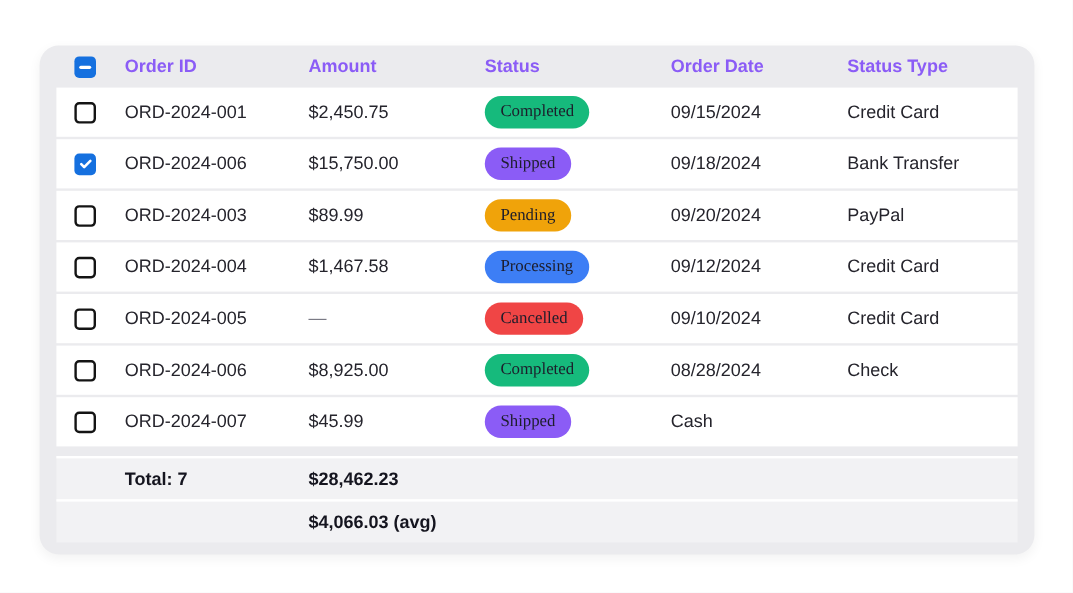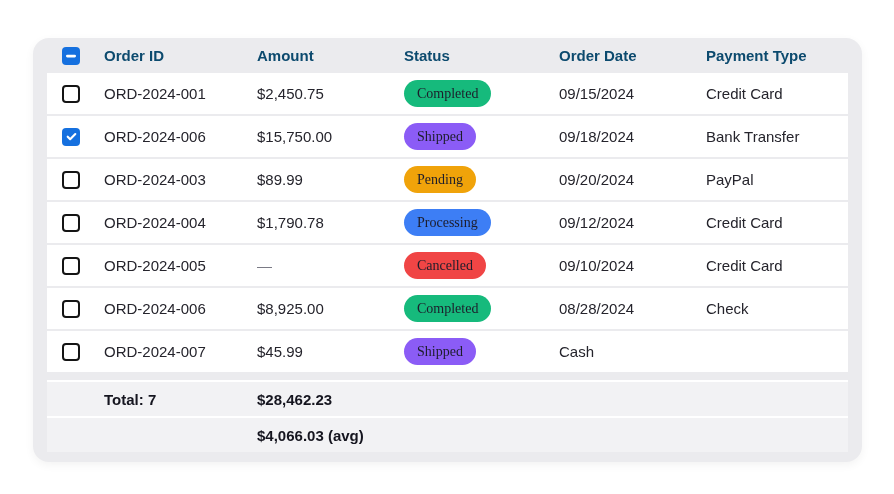--- a/index.html
+++ b/index.html
@@ -16,21 +16,21 @@
     padding:0 14px; box-shadow:0 3px 10px rgba(0,0,0,0.05);
   }
   .flex-row { display:flex; align-items:center; }
   .cell-check { width:57px; padding-left:15px; flex:none; display:flex; align-items:center; }
   .col-id      { width:153px; flex:none; }
   .col-amount  { width:147px; flex:none; }
   .col-status  { width:155px; flex:none; }
   .col-date    { width:147px; flex:none; }
   .col-payment { flex:1; }
   .header-row {
-    height:35px; font-weight:700; font-size:15px; color:#0c4a6e;
+    height:35px; font-weight:700; font-size:15px; color:#8b5cf6;
   }
   .data-row {
     height:41px; background:#ffffff; margin-bottom:2px;
     font-size:15px; color:#25242c;justify-content:space-between;
   }
   .checkbox {
     width:18px; height:18px; border-radius:4px;
     display:flex; align-items:center; justify-content:center;
     cursor:pointer; background:#ffffff; border:2.5px solid #141414;
   }
@@ -61,21 +61,21 @@
           <svg width="12" height="12" viewBox="0 0 12 12">
               <rect x="1" y="4.8" width="10" height="2.6" rx="1.3" fill="#ffffff"></rect>
             </svg>
         </span>
       </div>
     </div>
     <div class="col-id">Order ID</div>
     <div class="col-amount">Amount</div>
     <div class="col-status">Status</div>
     <div class="col-date">Order Date</div>
-    <div class="col-payment">Payment Type</div>
+    <div class="col-payment">Status Type</div>
   </div>
 
   <div>
       <div class="flex-row data-row">
     <div class="cell-check">
       <div class="checkbox">
         
       </div>
     </div>
     <div class="col-id">ORD-2024-001</div>
@@ -118,21 +118,21 @@
     <div class="col-date">09/20/2024</div>
     <div class="col-payment">PayPal</div>
   </div>
       <div class="flex-row data-row">
     <div class="cell-check">
       <div class="checkbox">
         
       </div>
     </div>
     <div class="col-id">ORD-2024-004</div>
-    <div class="col-amount">$1,790.78</div>
+    <div class="col-amount">$1,467.58</div>
     <div class="col-status">
       <span class="badge" style="background: rgb(61, 126, 245);">Processing</span>
     </div>
     <div class="col-date">09/12/2024</div>
     <div class="col-payment">Credit Card</div>
   </div>
       <div class="flex-row data-row">
     <div class="cell-check">
       <div class="checkbox">
         

